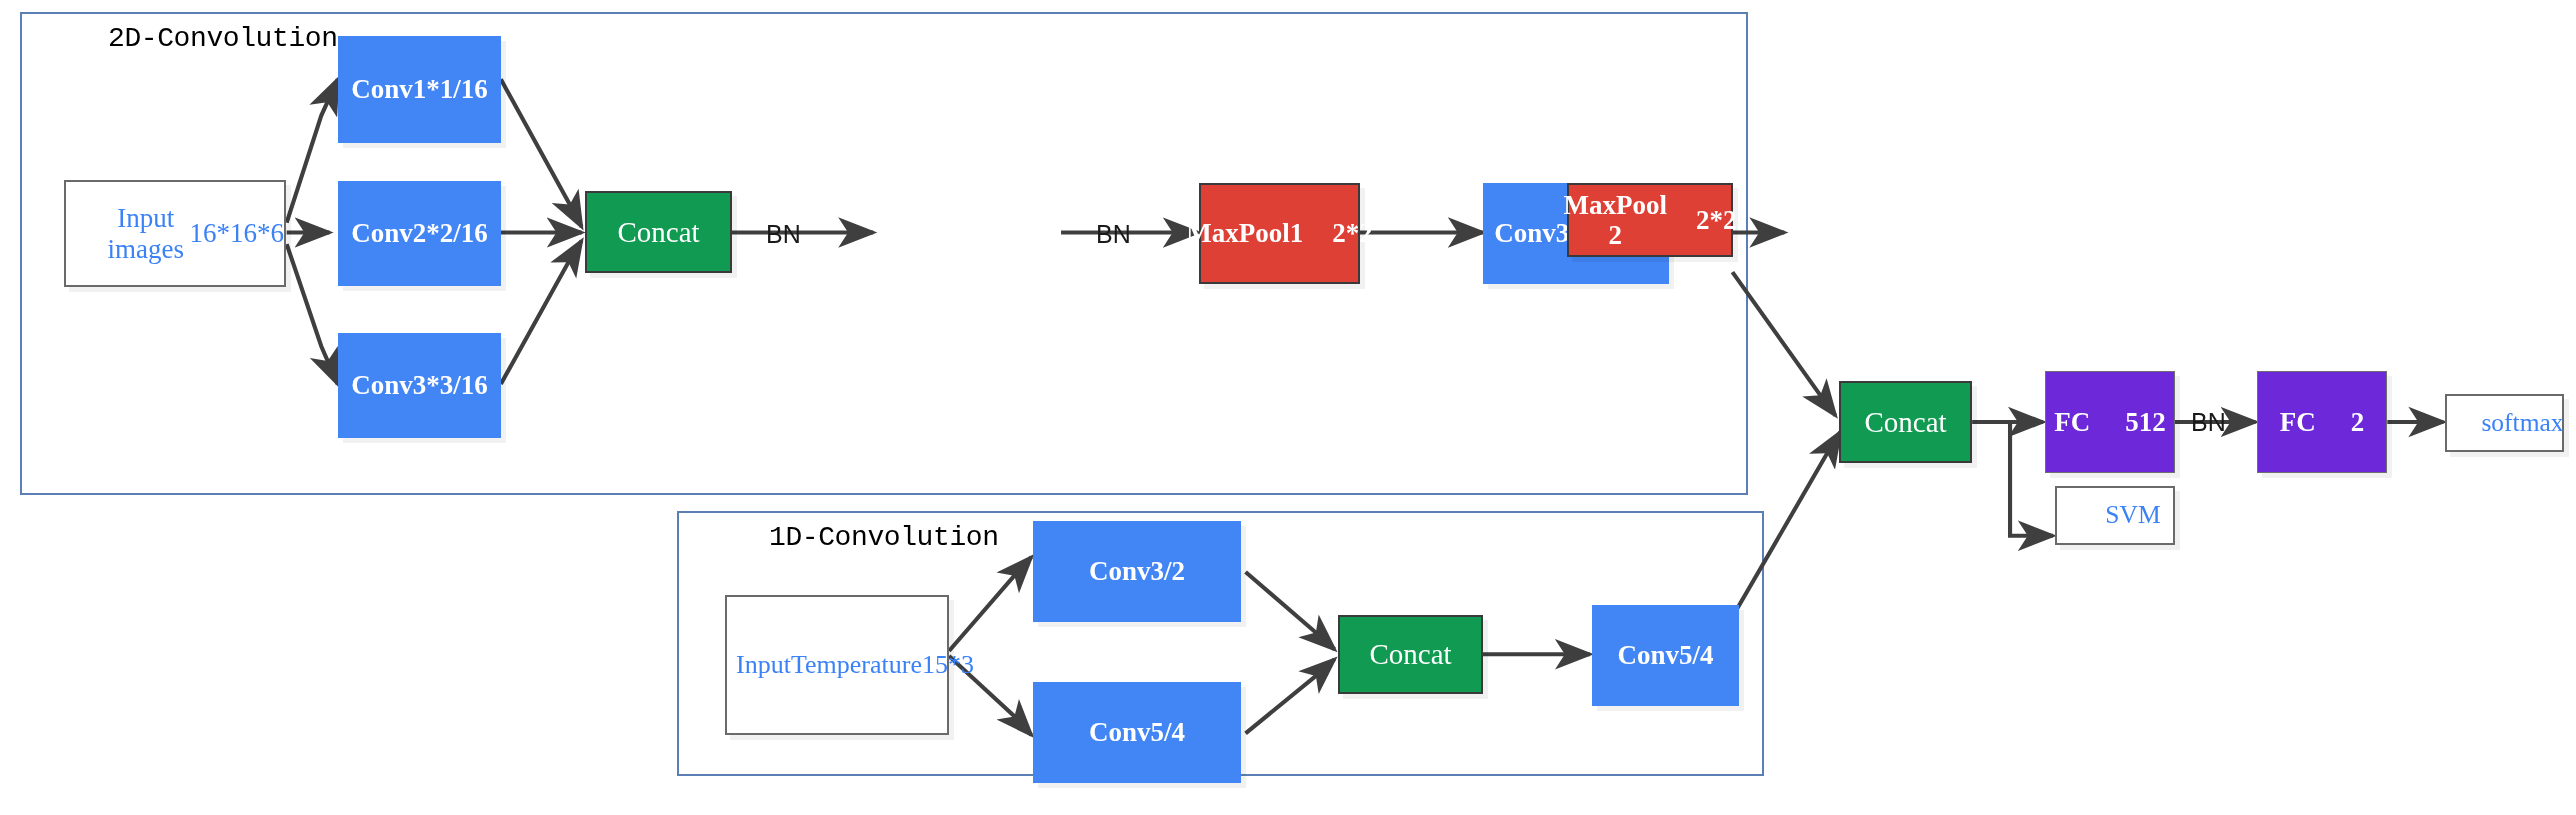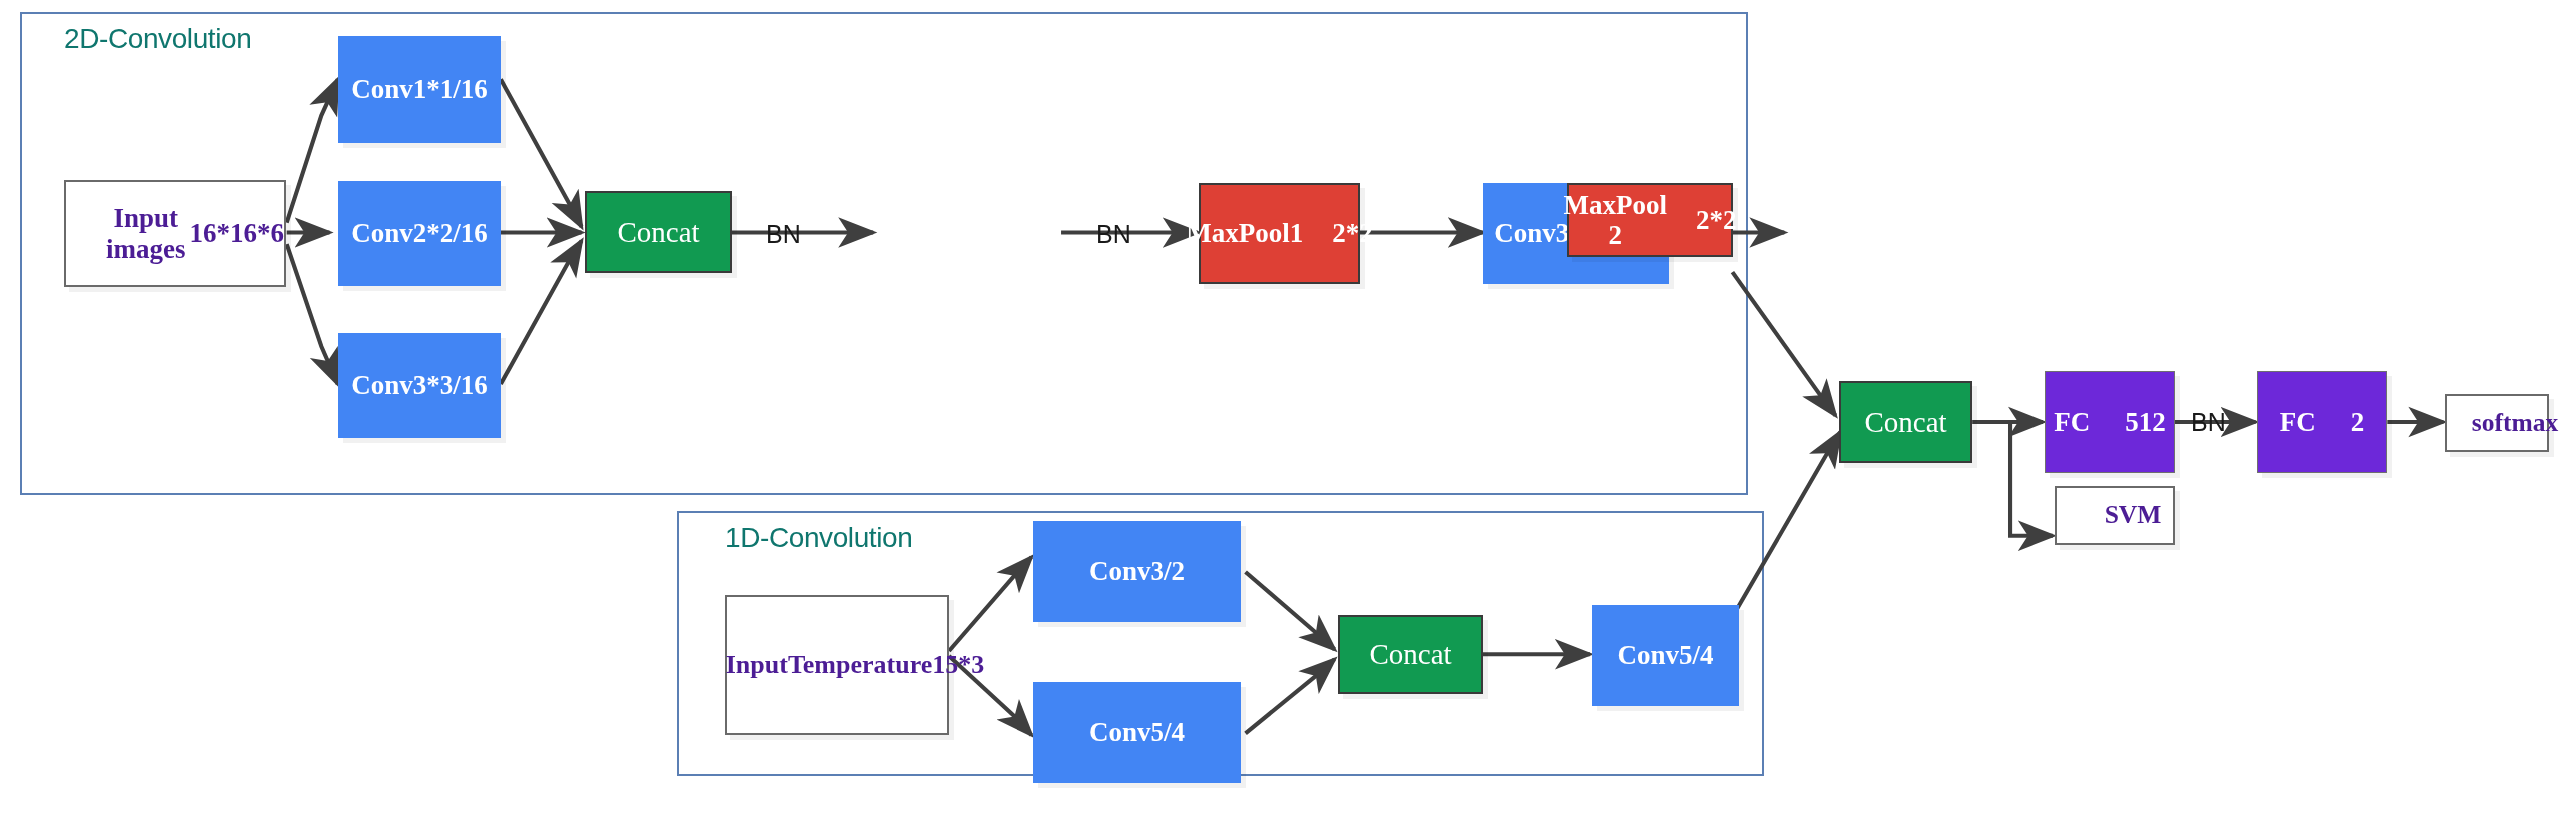--- a/index.html
+++ b/index.html
@@ -7,25 +7,25 @@
          font-family:"Liberation Serif","DejaVu Serif",serif;overflow:hidden;}
   svg.layer{position:absolute;left:0;top:0;width:2576px;height:816px;}
   .node{position:absolute;box-sizing:border-box;display:flex;flex-direction:row;
         align-items:center;justify-content:center;text-align:center;line-height:1.12;}
   .shadowed{box-shadow:5px 5px 0 rgba(0,0,0,0.055);}
   .blue{background:#4285F4;color:#ffffff;font-weight:bold;font-size:27px;}
   .blue-plain{background:#4285F4;color:#eef3fd;font-weight:normal;font-size:27px;}
   .green{background:#119A51;color:#ffffff;border:2.5px solid #3a3a3a;font-size:29px;font-weight:normal;}
   .red{background:#DE4035;color:#ffffff;border:2.5px solid #3a3a3a;font-size:27px;font-weight:bold;gap:29px;}
   .orange{background:#6d28d9;color:#ffffff;border:1.6px solid #6f6f6f;font-size:27px;font-weight:bold;gap:35px;}
-  .white-box{background:#ffffff;color:#4c1d95;border:2.5px solid #6a6a6a;font-size:27px;font-weight:bold;padding-left:36px;}
+  .white-box{background:#ffffff;color:#3b82f6;border:2.5px solid #6a6a6a;font-size:27px;font-weight:normal;padding-left:36px;}
   .bn{position:absolute;font-family:"Liberation Sans","DejaVu Sans",sans-serif;
       font-size:25px;color:#1a1a1a;font-weight:normal;margin-top:37px;}
-  .grouplabel{position:absolute;font-family:Liberation Sans, sans-serif;
-      font-size:28px;color:#0f766e;letter-spacing:-0.4px;}
+  .grouplabel{position:absolute;font-family:Liberation Mono, monospace;
+      font-size:28px;color:#000000;letter-spacing:-0.4px;margin-left:44px;}
   .container{position:absolute;box-sizing:border-box;border:2.5px solid #5B7FB4;background:transparent;}
   .l1{display:block;}
   .l2{display:block;}
 </style>
 </head>
 <body>
 
 <div id="stage">
 
   <div class="container" style="left:20px;top:11.5px;width:1728px;height:483px;"></div>
@@ -157,21 +157,21 @@
   <div class="node orange shadowed" style="left:2045px;top:371px;width:130px;height:102px;">
     <span class="l1">FC</span>
     <span class="l2">512</span>
   </div>
 
   <div class="node orange shadowed" style="left:2257px;top:371px;width:130px;height:102px;">
     <span class="l1">FC</span>
     <span class="l2">2</span>
   </div>
 
-  <div class="node white-box shadowed" style="left:2445px;top:394px;width:104px;height:58px;font-size:25.5px;">
+  <div class="node white-box shadowed" style="left:2445px;top:394px;width:119px;height:58px;font-size:25.5px;">
     <span class="l1">softmax</span>
   </div>
 
   <div class="node white-box shadowed" style="left:2055px;top:486px;width:120px;height:59px;font-size:25.5px;">
     <span class="l1">SVM</span>
   </div>
 
 </div>
 
 

